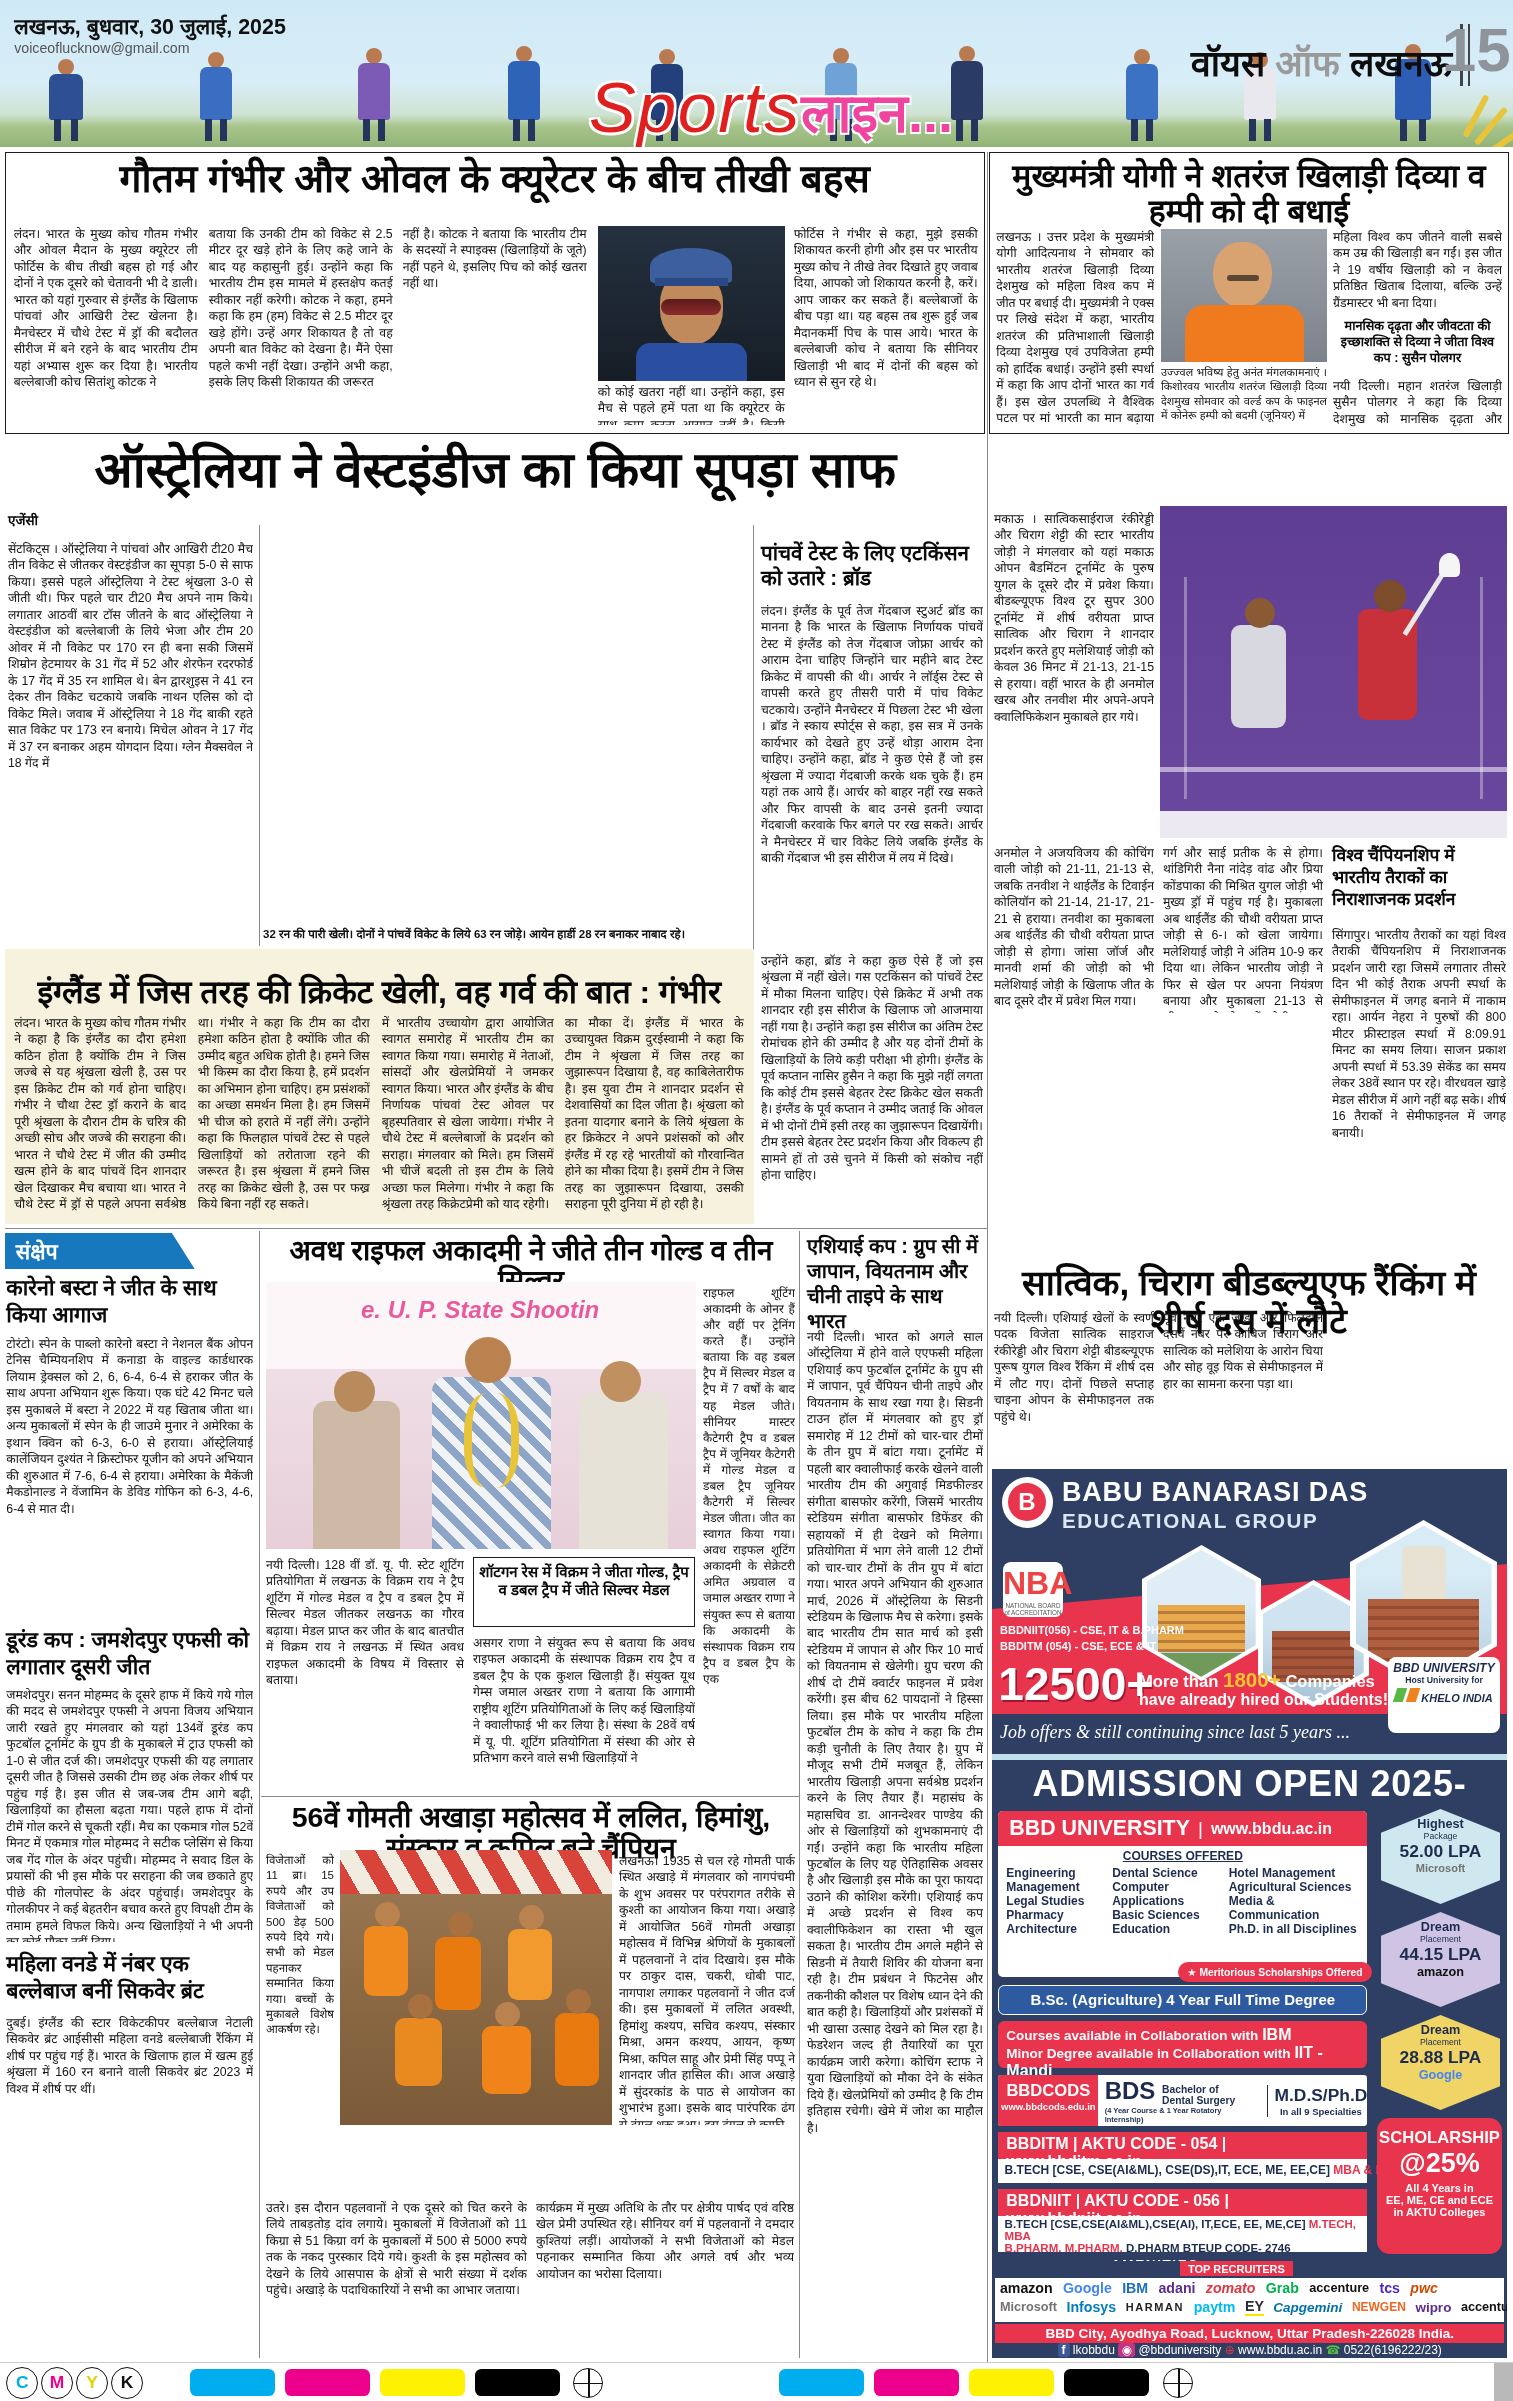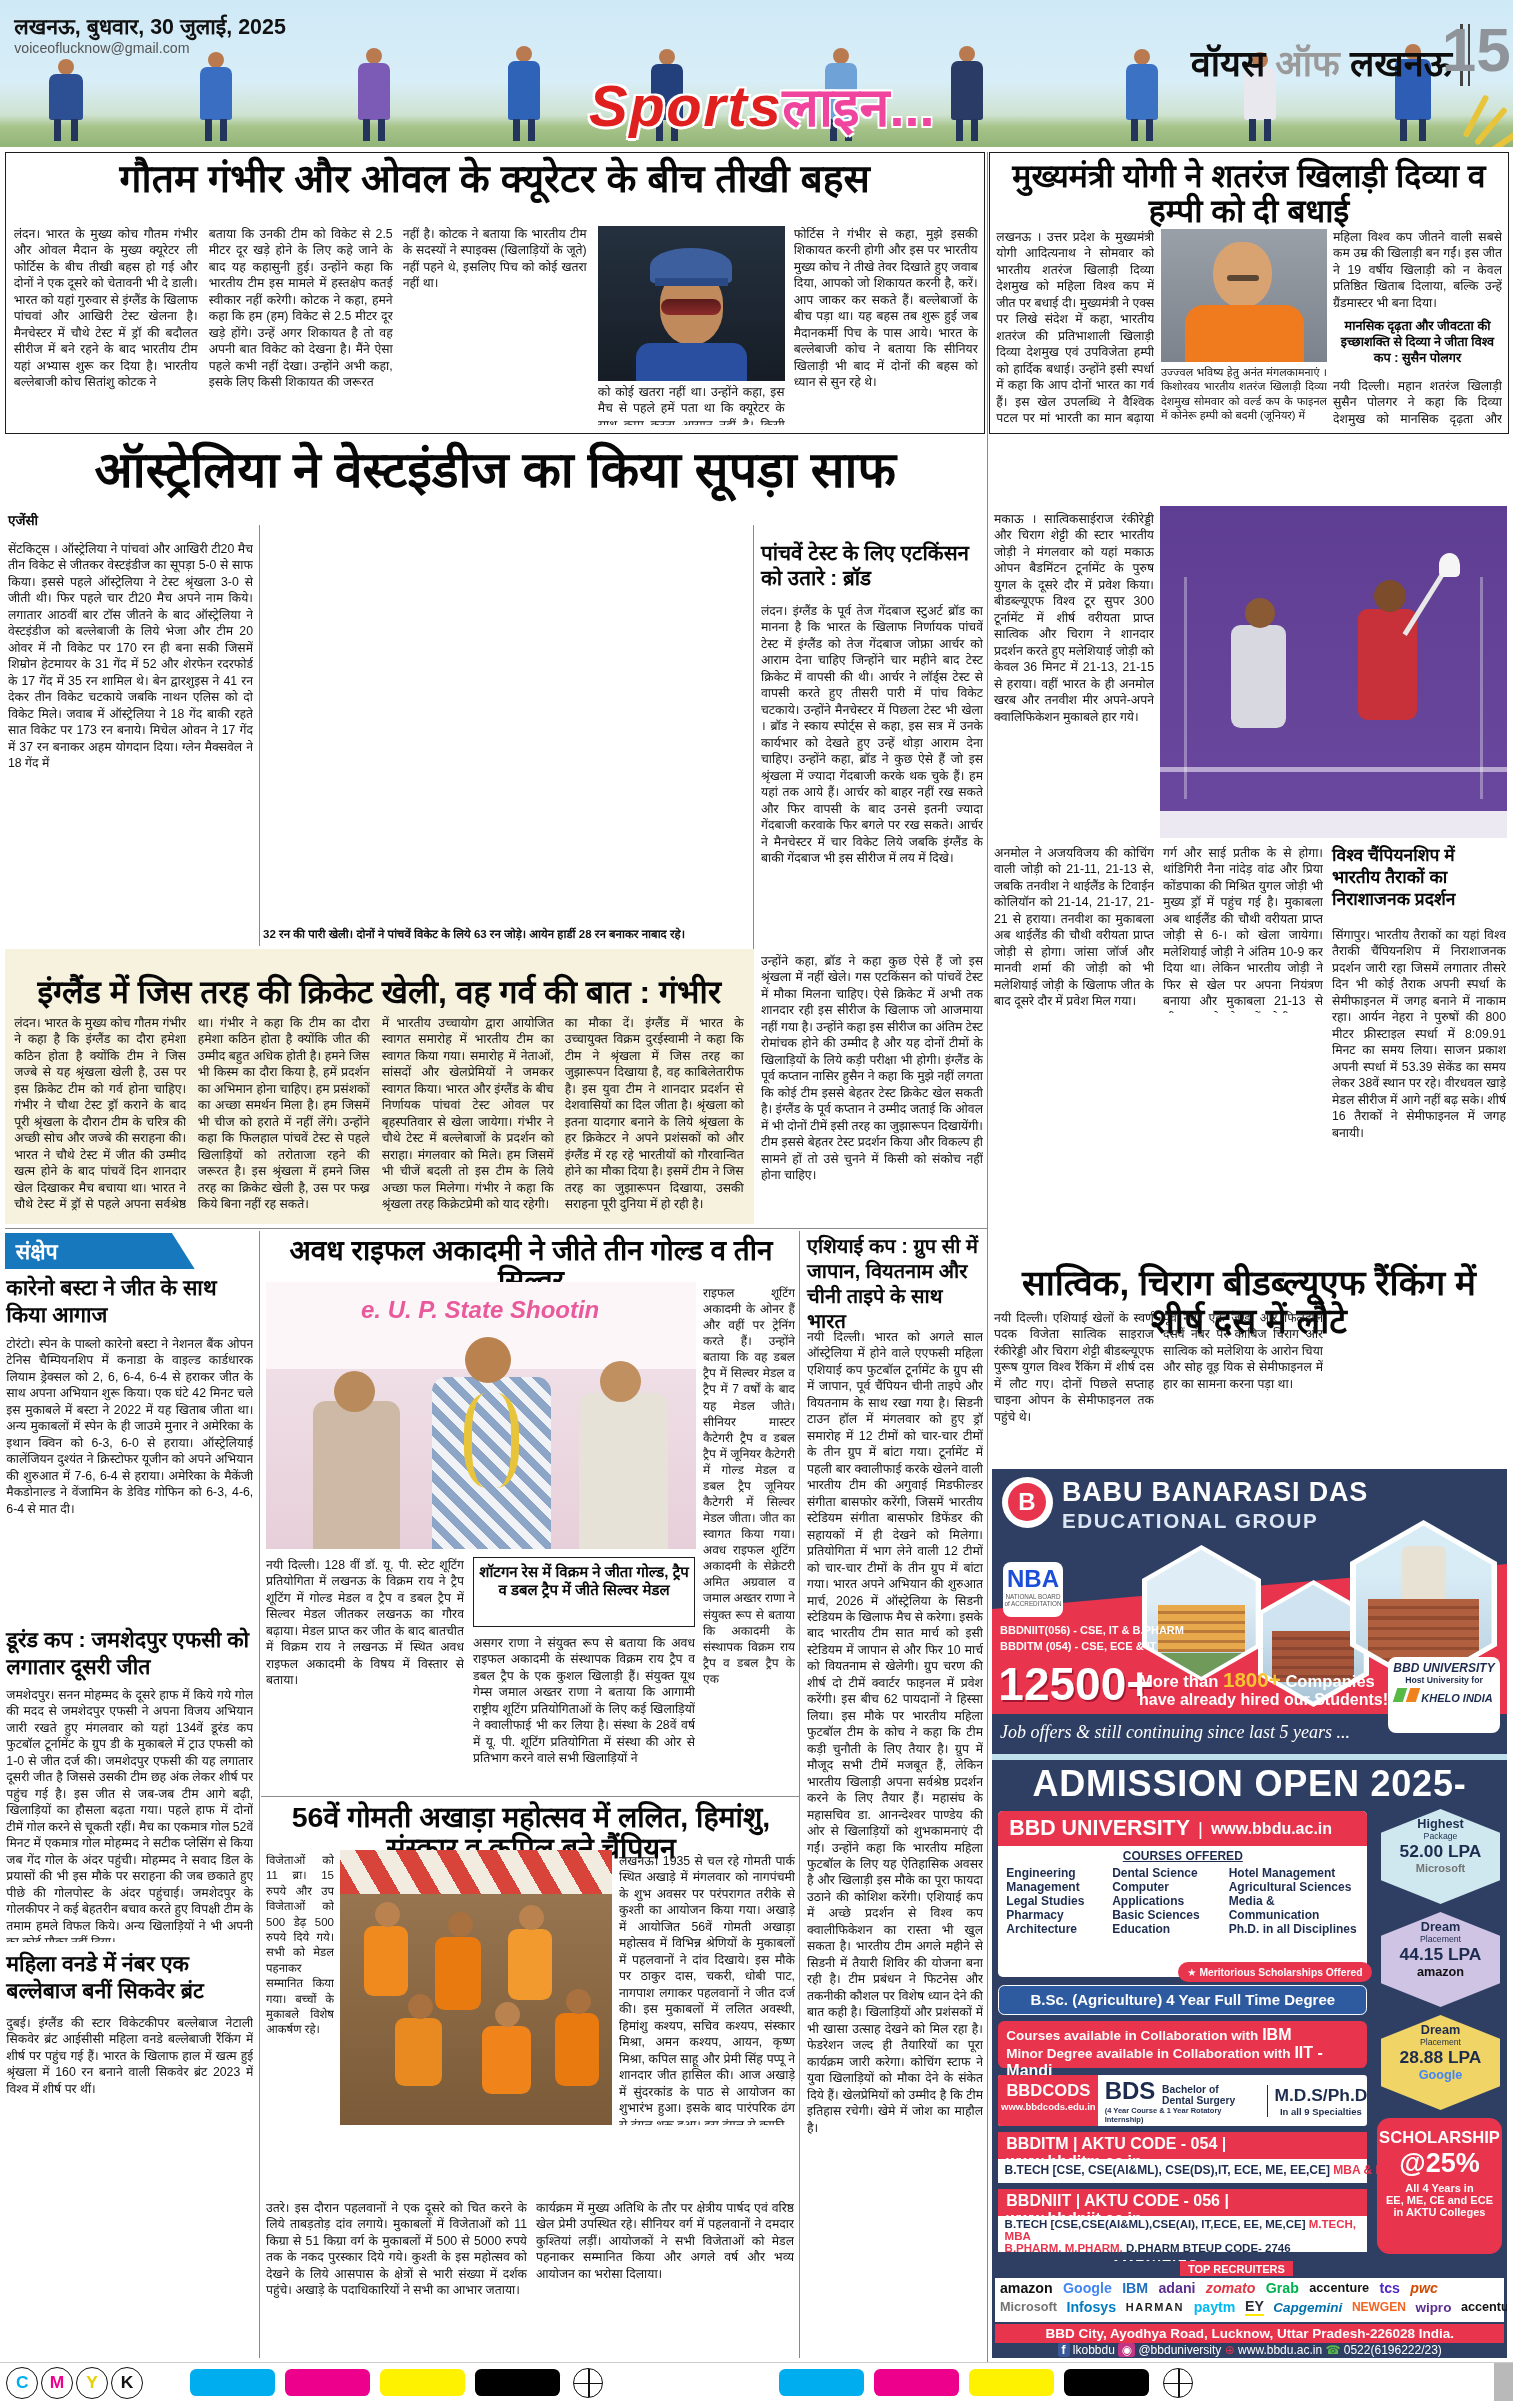--- a/index.html
+++ b/index.html
@@ -15,21 +15,21 @@
 .rh{position:absolute;height:0.8px;background:#8a8a8a}
 .boxed{border:1.6px solid #1d1d1d}
 .cap{font-size:11.5px;font-weight:bold;color:#111;line-height:1.3}
 
 #banner{left:0;top:0;width:1514px;height:147px;background:linear-gradient(#cfe9f6 0%,#d8eef8 55%,#cfe3d2 78%,#a7c48b 86%,#92b477 100%);overflow:hidden}
 .ath{position:absolute;bottom:6.3px}
 .ath .hd{position:absolute;left:50%;transform:translateX(-50%);top:0;width:16px;height:16px;border-radius:50%;background:#b97a50}
 .ath .bd{position:absolute;left:1.6px;right:1.6px;top:15px;bottom:20.6px;border-radius:7.1px 7.1px 2.4px 2.4px}
 .ath .l1,.ath .l2{position:absolute;bottom:0;width:7.1px;height:22px;background:#23355c}
 .ath .l1{left:7.1px}.ath .l2{right:7.1px}
-.sports-red{font-weight:bold;font-style:italic;color:#e01f1f;font-size:58px;letter-spacing:1.6px;text-shadow:-2.4px -2.4px 0 #fff,2.4px -2.4px 0 #fff,-2.4px 2.4px 0 #fff,2.4px 2.4px 0 #fff,0 3.2px 0 #fff}
+.sports-red{font-weight:normal;font-style:italic;color:#e01f1f;font-size:70px;letter-spacing:1.6px;text-shadow:-2.4px -2.4px 0 #fff,2.4px -2.4px 0 #fff,-2.4px 2.4px 0 #fff,2.4px 2.4px 0 #fff,0 3.2px 0 #fff}
 .sports-pink{font-weight:bold;color:#f0459f;font-size:54px;text-shadow:-1.6px -1.6px 0 #fff,1.6px -1.6px 0 #fff,-1.6px 1.6px 0 #fff,1.6px 1.6px 0 #fff}
 .stump{position:absolute;width:5.5px;height:46px;background:#e8c43a;border-radius:2.4px}
 
 .ph{position:absolute;overflow:hidden}
 .ph div{position:absolute}
 
 .ad-red{background:#e8344c;color:#fff}
 .ad-navy{background:#2e3f63;color:#fff}
 .hex{clip-path:polygon(50% 0,100% 25%,100% 75%,50% 100%,0 75%,0 25%)}
 .amen{position:absolute;width:47px;text-align:center;color:#fff;font-size:8.3px;line-height:1.15}
@@ -281,21 +281,21 @@
       </div>
     </div>
     <div class="abs hex" style="left:358px;top:51px;width:147px;height:168px;background:#fff">
       <div class="abs hex" style="left:5.5px;top:5.5px;width:136px;height:157px;background:linear-gradient(#d8ecf6 30%,#b5cede)">
         <div class="abs" style="left:46px;top:20.6px;width:44px;height:55px;background:#e8e2d4;border-radius:6.3px 6.3px 0 0"></div>
         <div class="abs" style="left:12.7px;top:73px;width:111px;height:63px;background:repeating-linear-gradient(#b0603e 0 7.1px,#934c2f 7.1px 10.3px)"></div>
       </div>
     </div>
 
     <div class="abs" style="left:11px;top:93px;width:60px;height:55px;background:#fff;border-radius:8px;text-align:center">
-      <div style="font-size:24px;font-weight:bold;color:#1d4ed8;padding-top:3.2px">NBA</div>
+      <div style="font-size:32px;font-weight:bold;color:#ef4444;padding-top:3.2px">NBA</div>
       <div style="font-size:6.3px;color:#555">NATIONAL BOARD</div>
       <div style="font-size:6.3px;color:#555">of ACCREDITATION</div>
     </div>
     <div class="abs" style="left:8px;top:155px;font-size:11px;font-weight:bold;color:#fff">BBDNIIT(056) - CSE, IT &amp; B.PHARM</div>
     <div class="abs" style="left:8px;top:171px;font-size:11px;font-weight:bold;color:#fff">BBDITM (054) - CSE, ECE &amp; IT</div>
 
     <div class="abs" style="left:6.3px;top:188px;font-size:46px;font-weight:bold;color:#fff;text-shadow:1.6px 1.6px 0 #a01830">12500+</div>
     <div class="abs" style="left:147px;top:199px;font-size:16.6px;font-weight:bold;color:#fff">
       <span>More than</span>
       <span style="color:#f5c431;font-size:20.6px">1800+</span>

